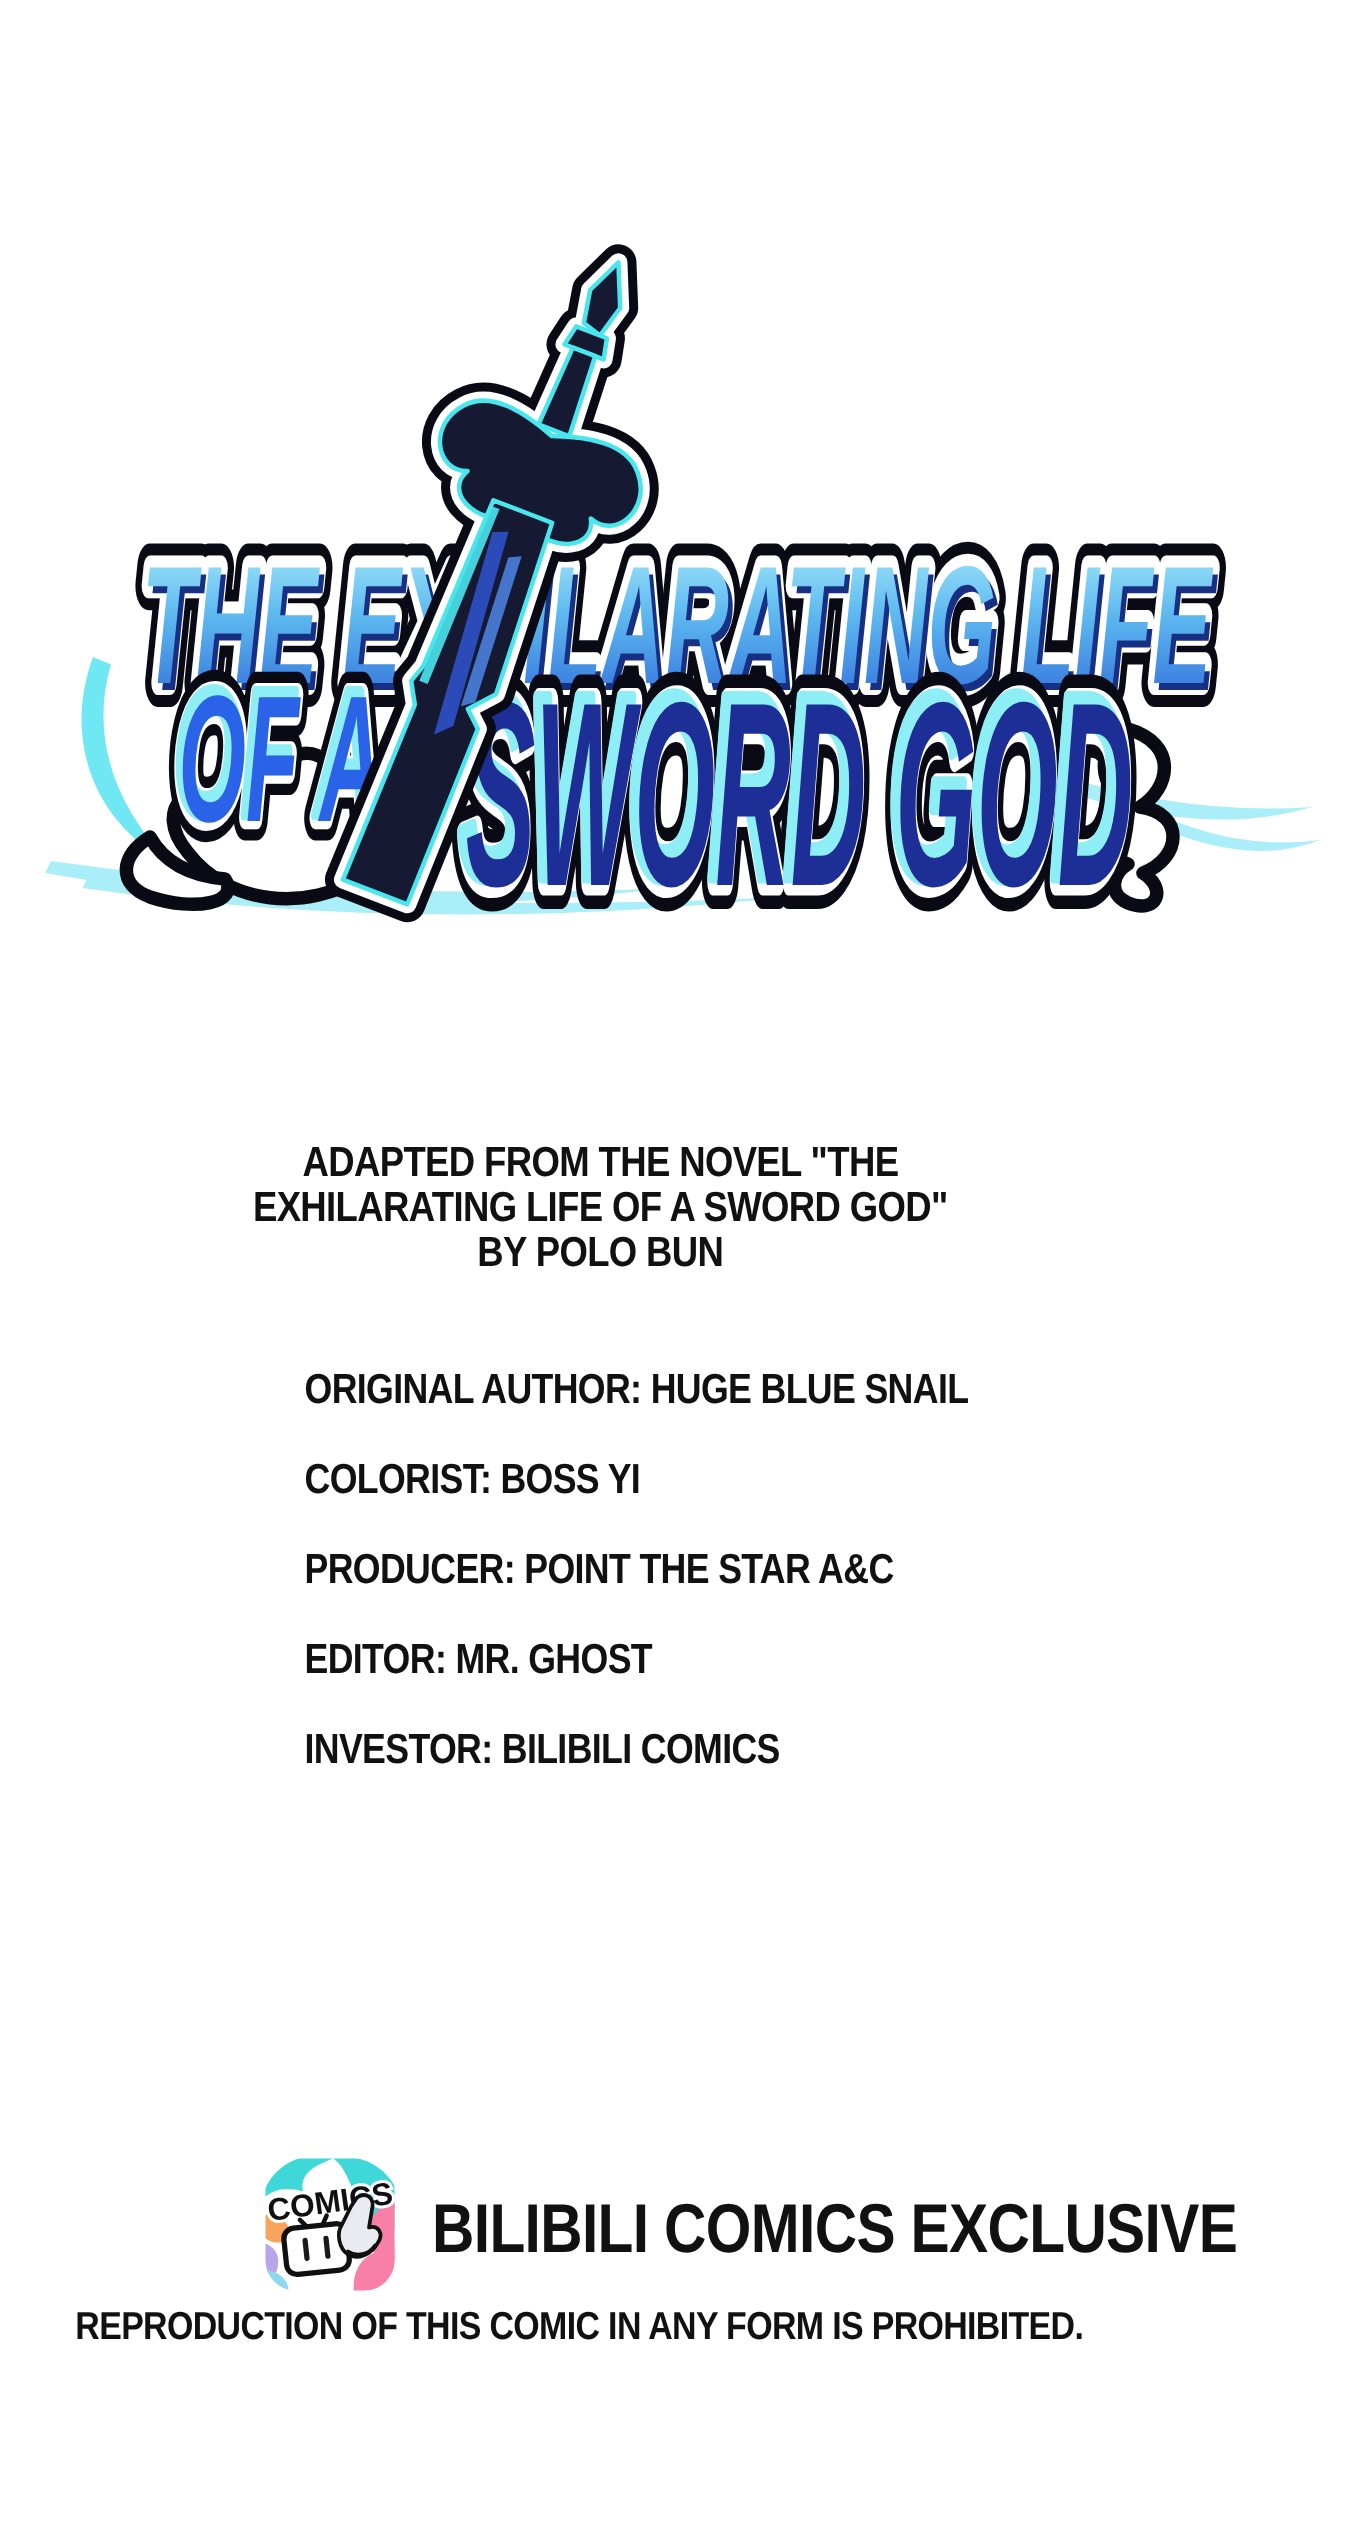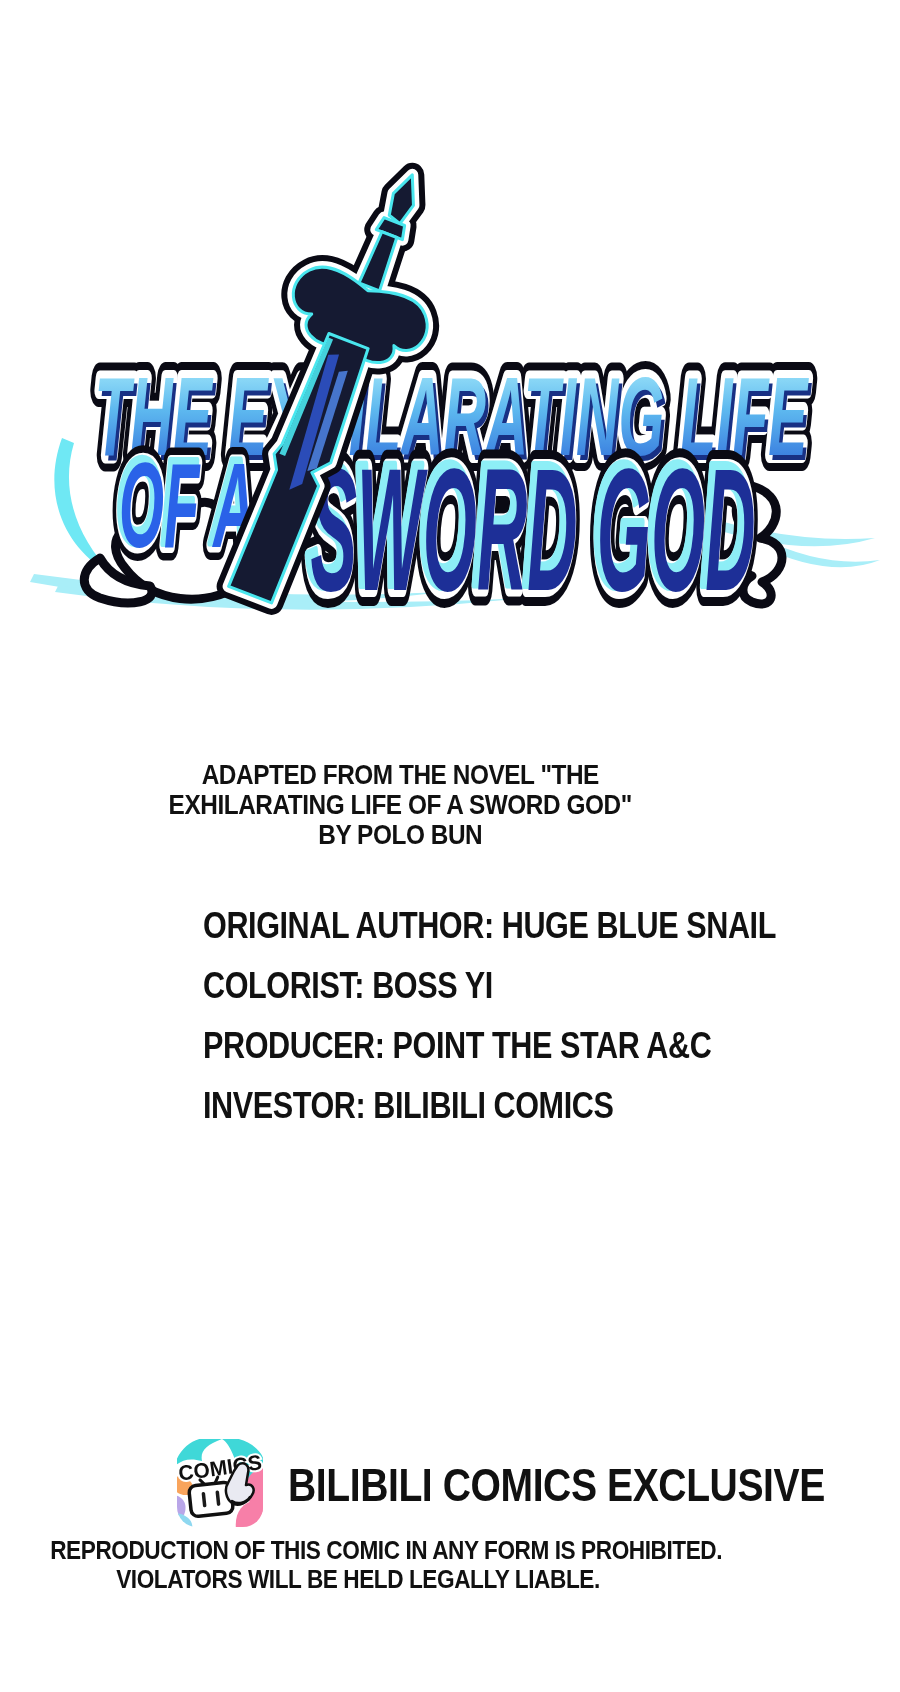--- a/index.html
+++ b/index.html
@@ -9,23 +9,23 @@
   }
   .abs{position:absolute;}
   
   .cond{display:inline-block;transform:scaleX(0.85);transform-origin:left center;
         font-weight:bold;letter-spacing:-0.5px;white-space:nowrap;}
   .cond-c{display:inline-block;transform:scaleX(0.87);transform-origin:center center;
         font-weight:bold;letter-spacing:-0.5px;white-space:nowrap;}
   #adapt-note{top:760px;left:90px;width:620px;text-align:center;
               font-size:28px;line-height:30px;font-weight:bold;}
   #credits{top:896px;left:203px;}
-  .credit-line{height:60px;line-height:60px;font-size:36px;font-weight:bold;}
+  .credit-line{height:60px;line-height:60px;font-size:28px;font-weight:bold;}
   #footer-exclusive{top:1458px;left:288px;font-size:46px;font-weight:bold;}
-  #disclaimer{top:1536px;left:0;width:716px;text-align:center;
+  #disclaimer{top:1536px;left:0;width:716px;text-align:left;
               font-size:26px;line-height:29px;font-weight:bold;}
   #logo-svg{top:140px;left:0;}
   #publisher-icon{top:1437px;left:176px;}
   svg text{font-family:"Liberation Sans",sans-serif;}
 </style>
 </head>
 <body>
 
 <div id="page">
 
@@ -95,20 +95,21 @@
   <div id="adapt-note" class="abs">
     <div><span class="cond-c">ADAPTED FROM THE NOVEL "THE</span></div>
     <div><span class="cond-c">EXHILARATING LIFE OF A SWORD GOD"</span></div>
     <div><span class="cond-c">BY POLO BUN</span></div>
   </div>
 
   <div id="credits" class="abs">
     <div class="credit-line"><span class="cond">ORIGINAL AUTHOR: HUGE BLUE SNAIL</span></div>
     <div class="credit-line"><span class="cond">COLORIST: BOSS YI</span></div>
     <div class="credit-line"><span class="cond">PRODUCER: POINT THE STAR A&amp;C</span></div>
+    <div class="credit-line"><span class="cond">EDITOR: MR. GHOST</span></div>
     <div class="credit-line"><span class="cond">INVESTOR: BILIBILI COMICS</span></div>
   </div>
 
   <svg id="publisher-icon" class="abs" width="88" height="92" viewBox="0 0 88 92">
     <defs>
         <clipPath id="iconClip">
           <rect x="1" y="2" width="86" height="88" rx="20"></rect>
         </clipPath>
       </defs>
     <rect x="1" y="2" width="86" height="88" rx="20" fill="#ffffff"></rect>
@@ -136,16 +137,15 @@
       <path d="M56,64 C62,68 70,66 74,60" fill="none" stroke="#101010" stroke-width="2.5" stroke-linecap="round"></path>
     </g>
   </svg>
 
   <div id="footer-exclusive" class="abs">
     <span class="cond">BILIBILI COMICS EXCLUSIVE</span>
   </div>
 
   <div id="disclaimer" class="abs">
     <div><span class="cond-c">REPRODUCTION OF THIS COMIC IN ANY FORM IS PROHIBITED.</span></div>
-    <div><span class="cond-c">VIOLATORS WILL BE HELD LEGALLY LIABLE.</span></div>
   </div>
 
 </div>
 
 </body></html>

